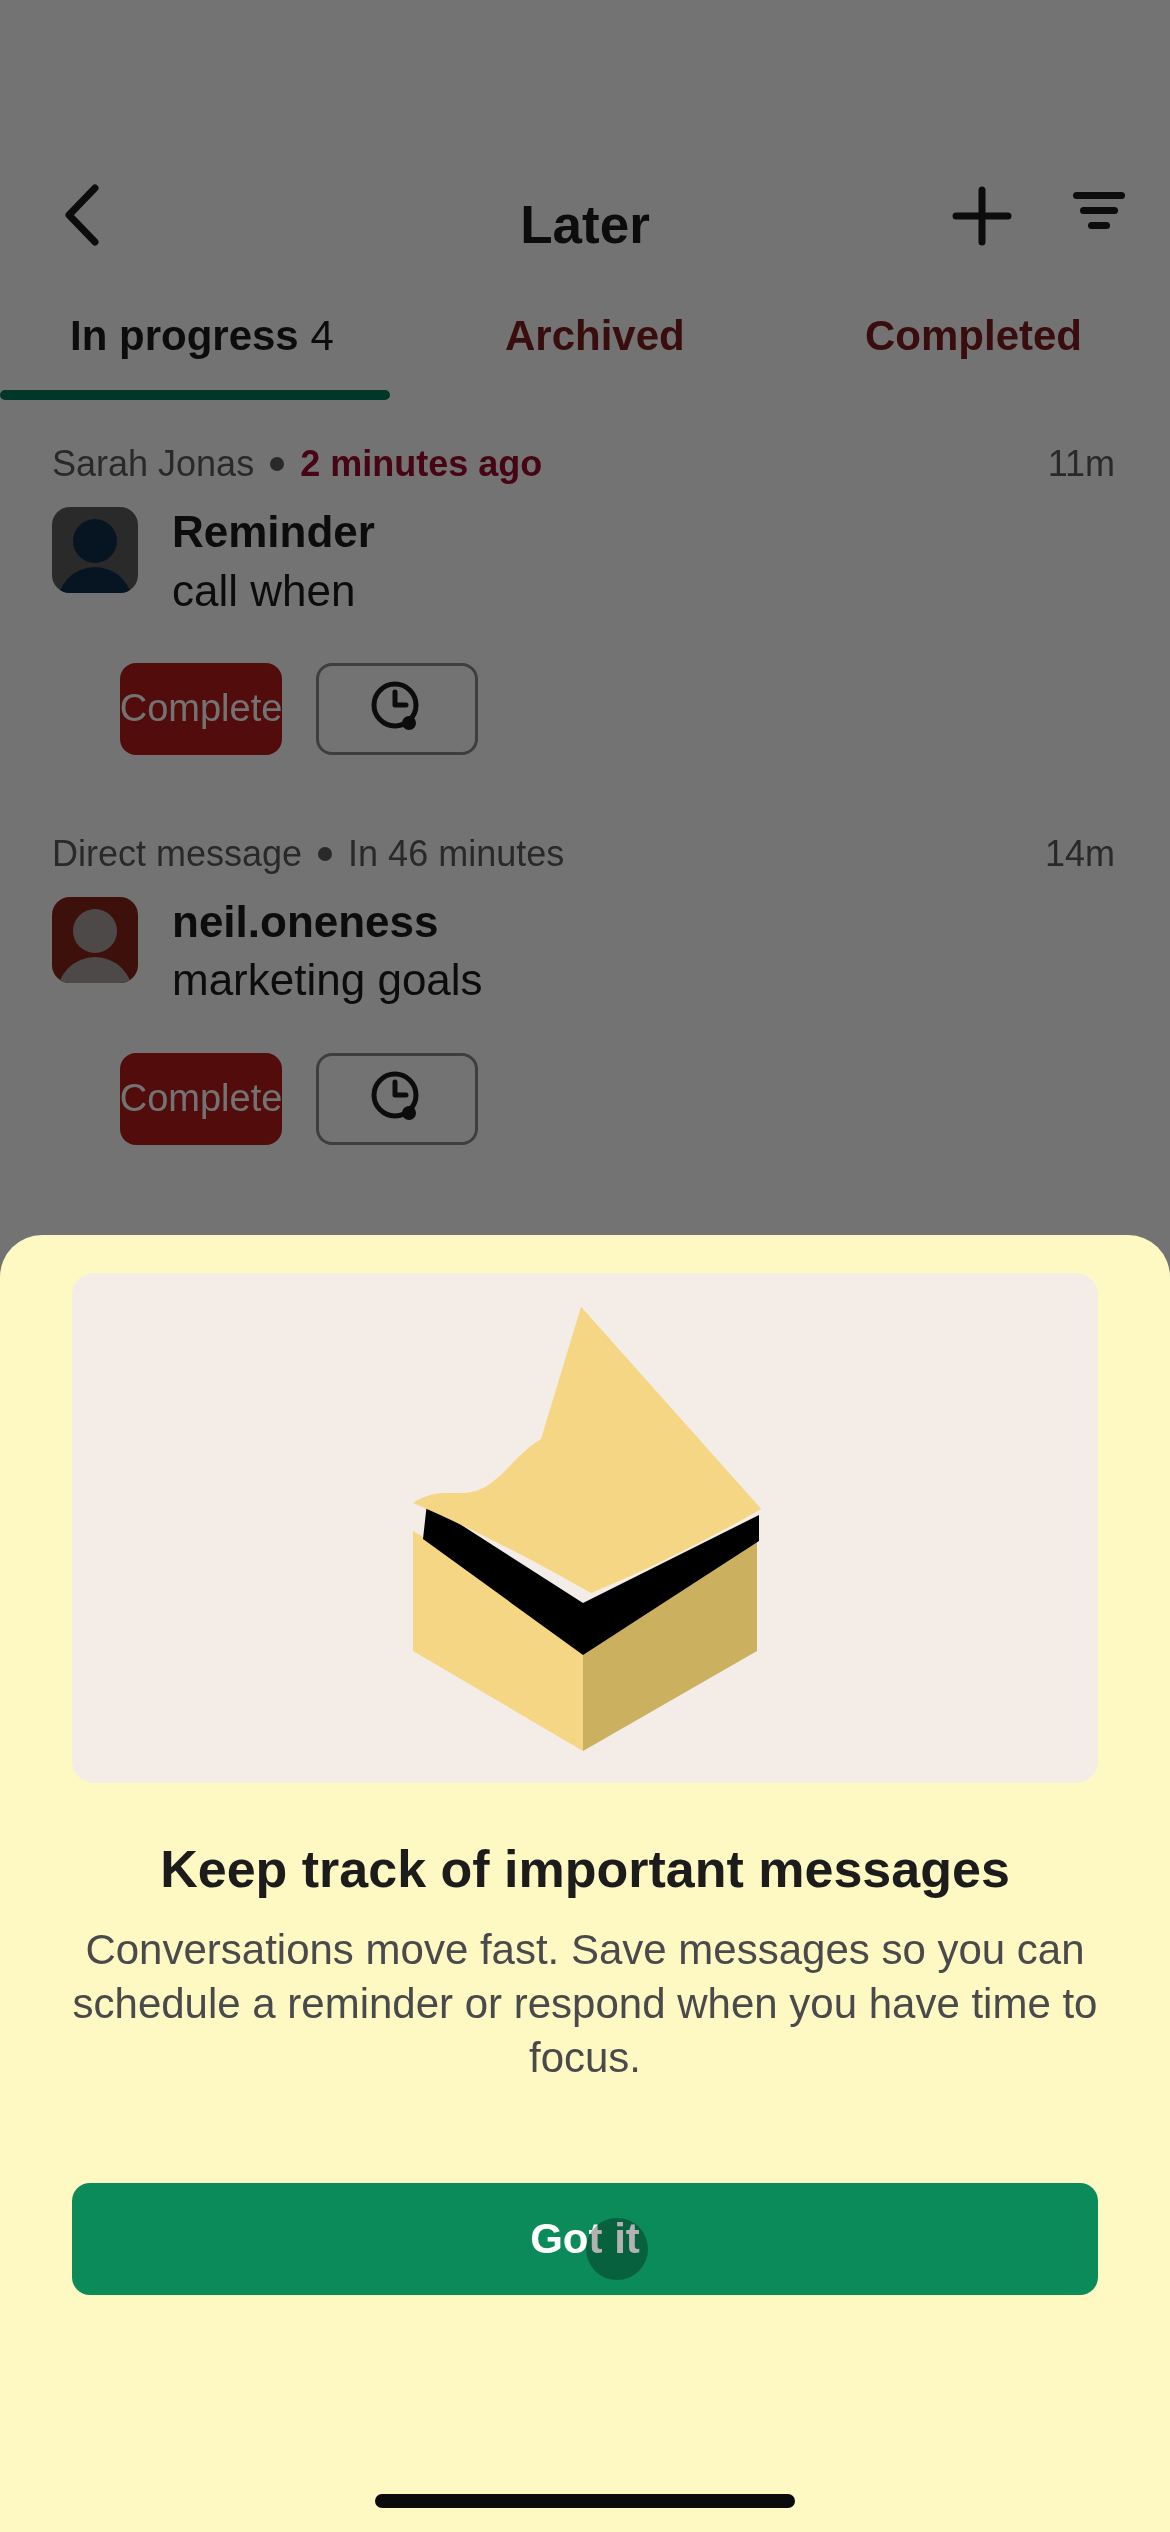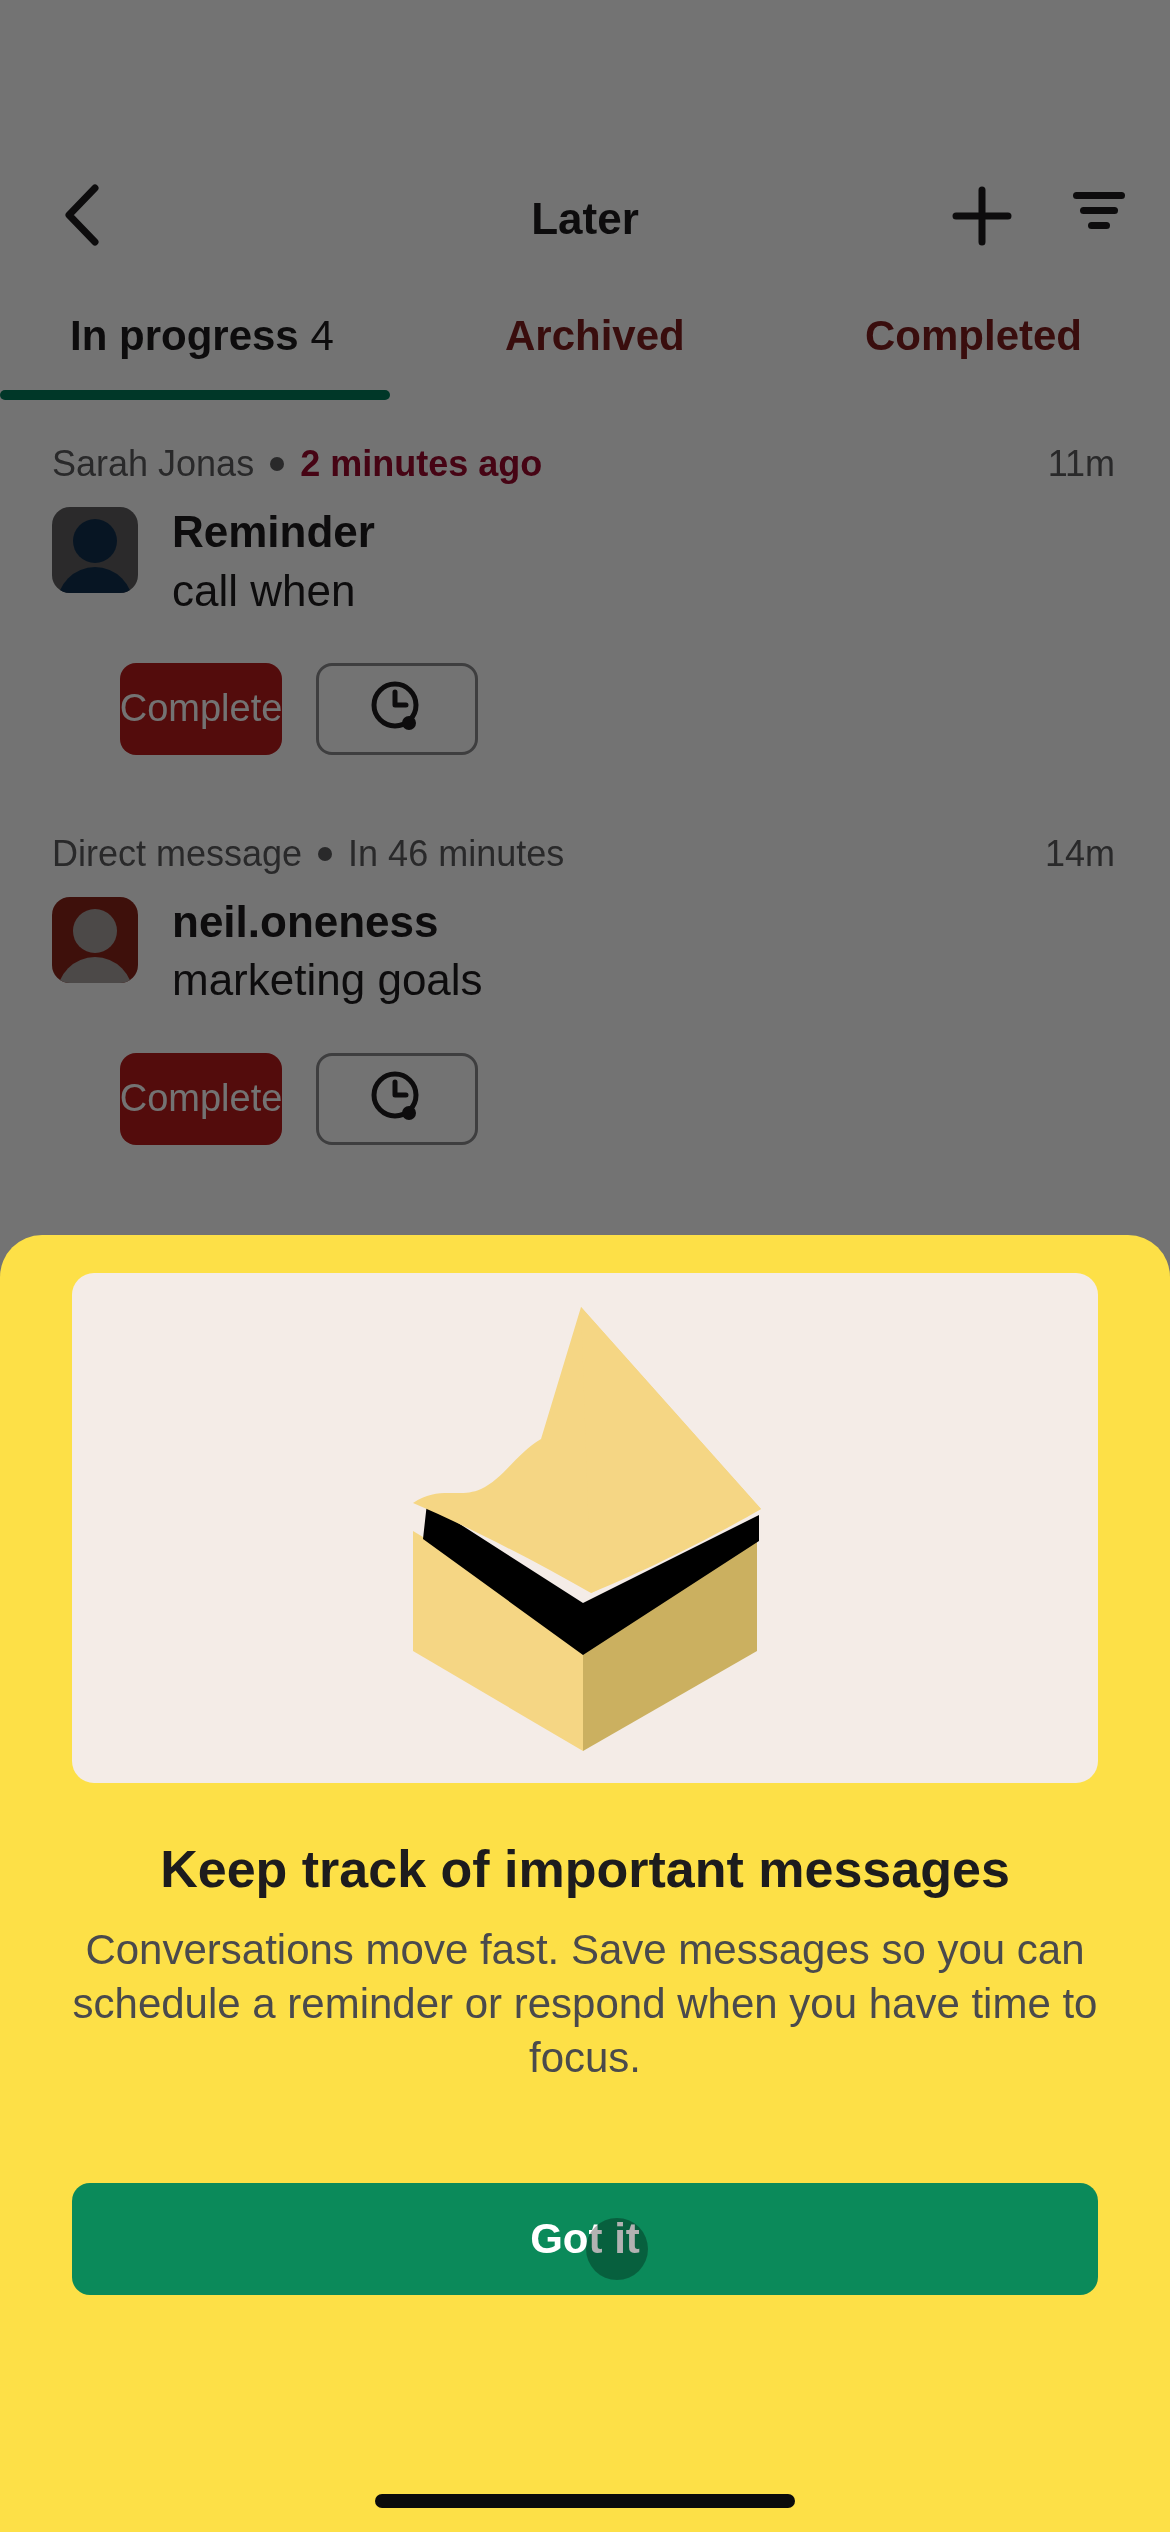--- a/index.html
+++ b/index.html
@@ -68,21 +68,21 @@
   #nav-bar{
     position:absolute; left:0; right:0; top:150px; height:130px;
     z-index:2;
   }
   #nav-back{
     position:absolute; left:55px; top:32px;
     width:60px;height:66px;
   }
   #nav-title{
     position:absolute; left:0; right:0; top:44px;
-    text-align:center; font-size:44px; font-weight:700; color:#1d1c1d;
+    text-align:center; font-size:53px; font-weight:700; color:#1d1c1d;
   }
   #nav-add{
     position:absolute; right:158px; top:36px;
     width:60px;height:60px;
   }
   #nav-filter{
     position:absolute; right:42px; top:42px;
     width:58px;height:48px;
     display:flex;flex-direction:column;align-items:center;gap:8px;
   }
@@ -150,21 +150,21 @@
   }
   .btn-snooze{
     width:162px;height:92px;border-radius:16px;
     background:transparent;border:3px solid #8a8a8c;
     display:flex;align-items:center;justify-content:center;
   }
 
   
   #sheet{
     position:absolute; left:0; right:0; top:1235px; bottom:0;
-    background:#fde047; border-radius:42px 42px 0 0;
+    background:#fef9c3; border-radius:42px 42px 0 0;
     z-index:10;
   }
   #illustration{
     margin:38px 72px 0 72px; height:510px;
     background:#f4ece7; border-radius:22px;
     display:flex;align-items:center;justify-content:center;
   }
   #sheet-title{
     margin-top:56px; text-align:center;
     font-size:52px; font-weight:700; color:#1d1c1d;

